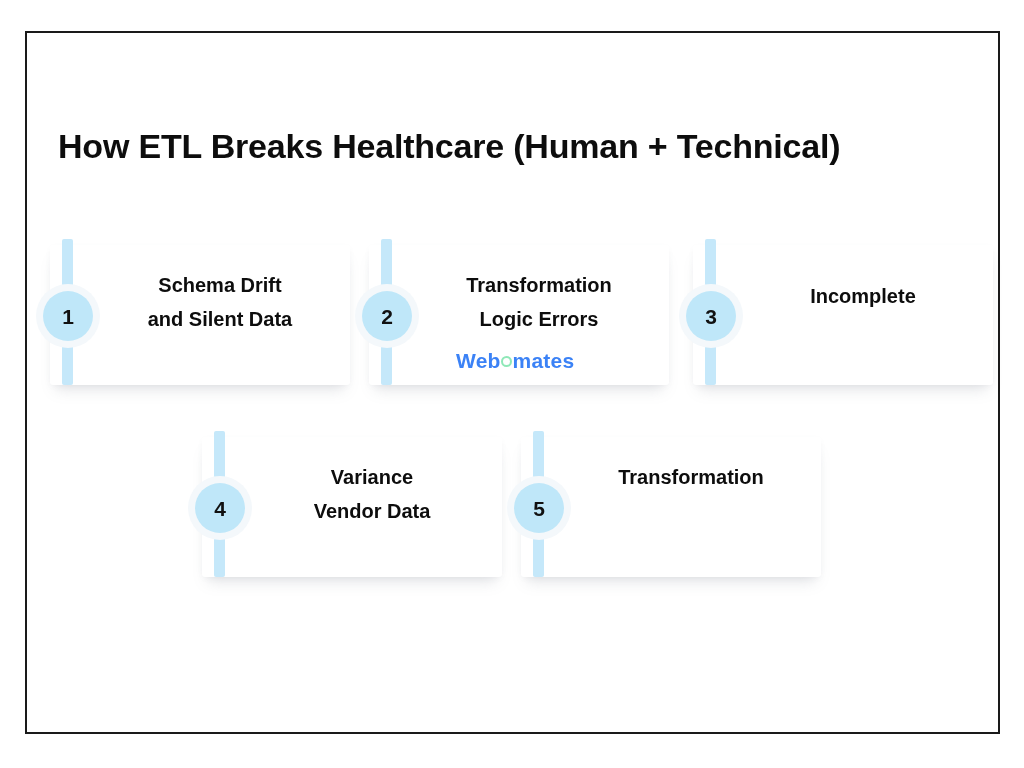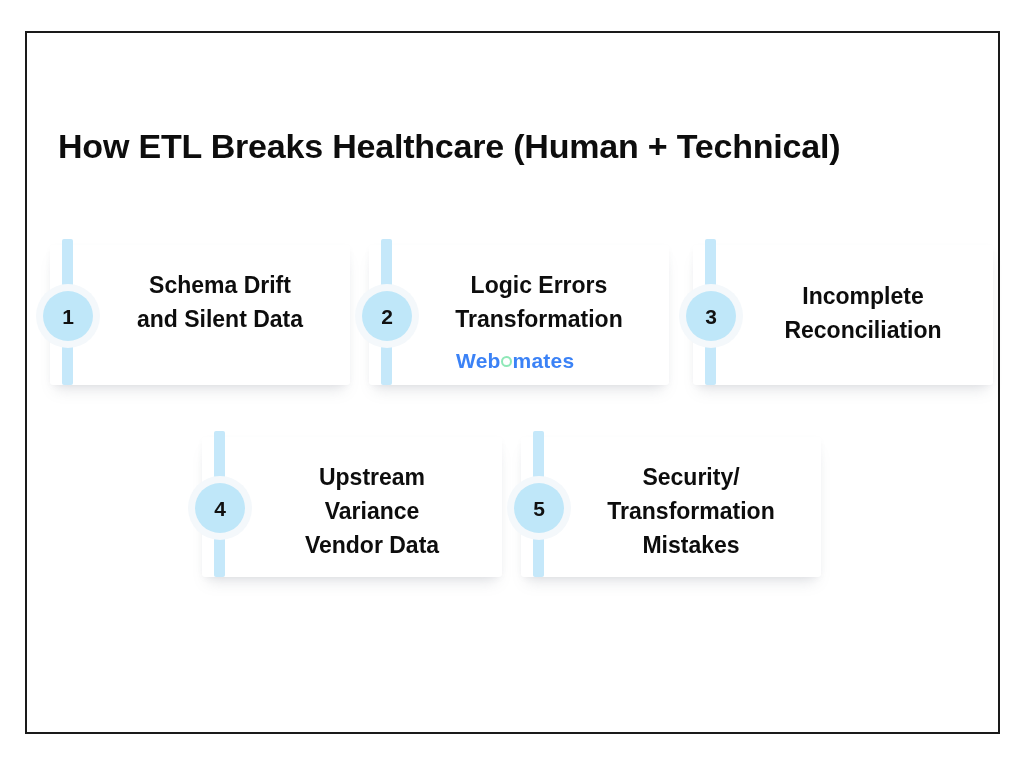--- a/index.html
+++ b/index.html
@@ -96,21 +96,21 @@
     justify-content: center;
     font-size: 21px;
     font-weight: bold;
     color: #111111;
     line-height: 1;
   }
 
   .item-text {
     position: absolute;
     text-align: center;
-    font-size: 23px;
+    font-size: 20px;
     font-weight: bold;
     color: #0d0d0d;
     line-height: 34px;
   }
 
   
   #watermark {
     position: absolute;
     left: 456px;
     top: 349px;
@@ -149,54 +149,50 @@
       <div>and Silent Data</div>
     </div>
   </div>
 
   <div class="item" style="left:369px; top:239px; width:300px;">
     <div class="item-plate"></div>
     <div class="item-rail" style="left:12px;"></div>
     <div class="item-halo" style="left:-14px; top:45px;"></div>
     <div class="item-badge" style="left:-7px; top:52px;">2</div>
     <div class="item-text" style="left:45px; top:29px; width:250px;">
+      <div>Transformation</div>
       <div>Logic Errors</div>
-      <div>Transformation</div>
     </div>
   </div>
 
   <div class="item" style="left:693px; top:239px; width:300px;">
     <div class="item-plate"></div>
     <div class="item-rail" style="left:12px;"></div>
     <div class="item-halo" style="left:-14px; top:45px;"></div>
     <div class="item-badge" style="left:-7px; top:52px;">3</div>
     <div class="item-text" style="left:45px; top:40px; width:250px;text-align:center;">
       <div>Incomplete</div>
-      <div>Reconciliation</div>
     </div>
   </div>
 
   <div class="item" style="left:202px; top:431px; width:300px;">
     <div class="item-plate"></div>
     <div class="item-rail" style="left:12px;"></div>
     <div class="item-halo" style="left:-14px; top:45px;"></div>
     <div class="item-badge" style="left:-7px; top:52px;">4</div>
     <div class="item-text" style="left:45px; top:29px; width:250px;">
-      <div>Upstream</div>
       <div>Variance</div>
       <div>Vendor Data</div>
     </div>
   </div>
 
   <div class="item" style="left:521px; top:431px; width:300px;">
     <div class="item-plate"></div>
     <div class="item-rail" style="left:12px;"></div>
     <div class="item-halo" style="left:-14px; top:45px;"></div>
     <div class="item-badge" style="left:-7px; top:52px;">5</div>
     <div class="item-text" style="left:45px; top:29px; width:250px;">
-      <div>Security/</div>
       <div>Transformation</div>
-      <div>Mistakes</div>
     </div>
   </div>
 
   <div id="watermark"><span>Web</span><span class="ring"></span><span>mates</span></div>
 </div>
 
 </body></html>

